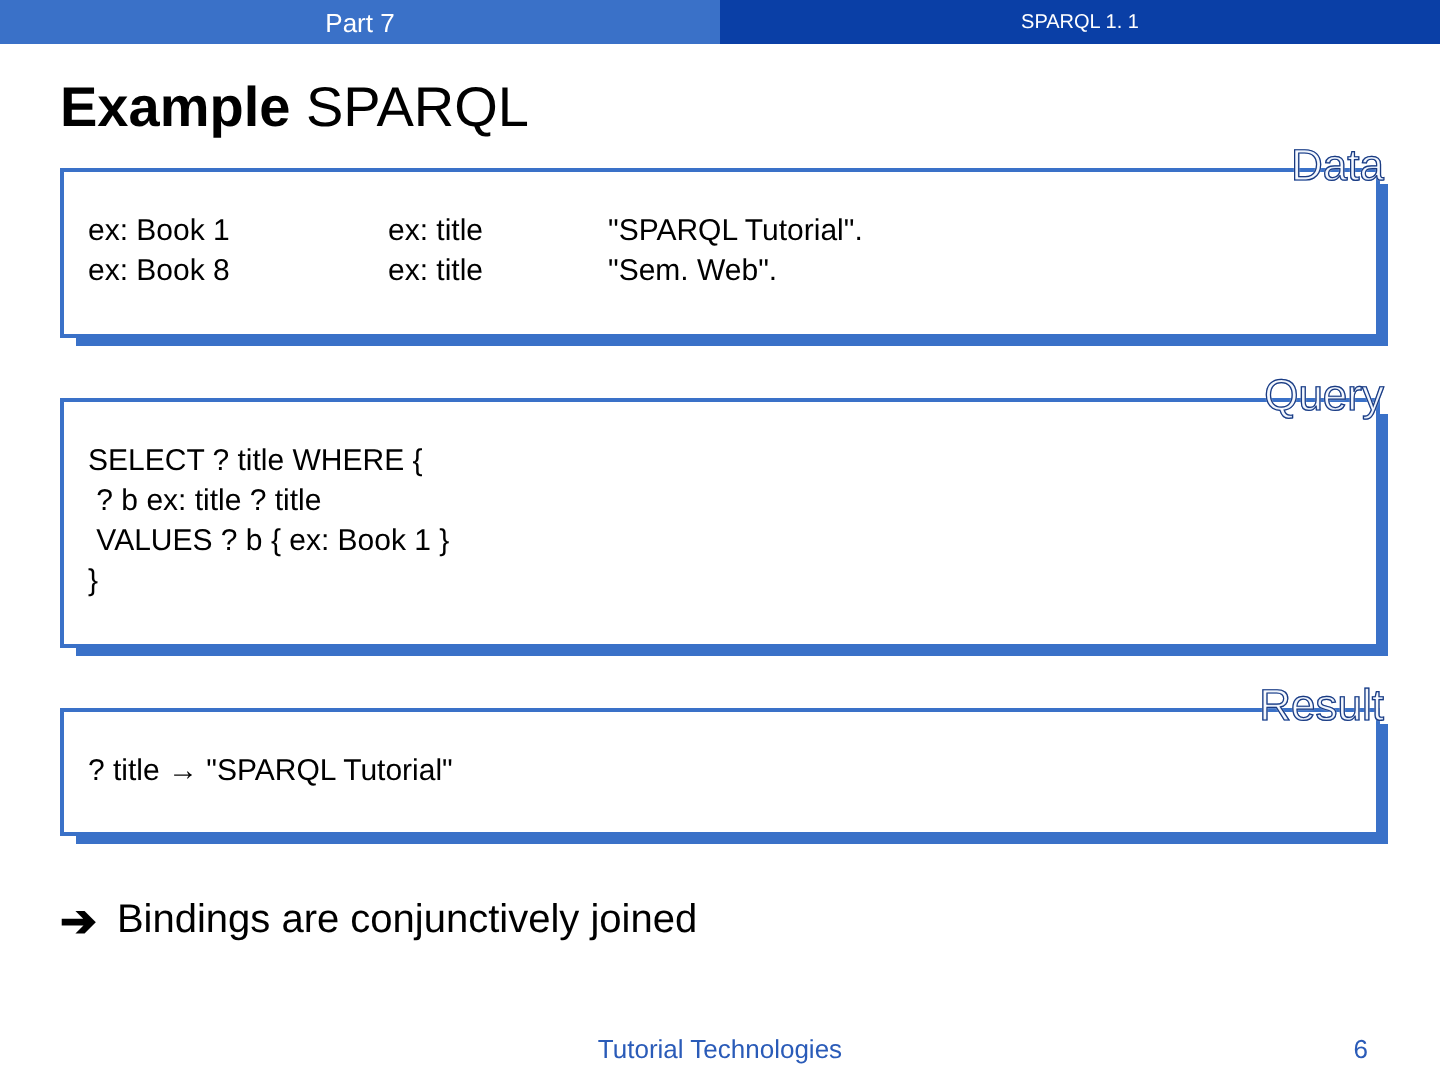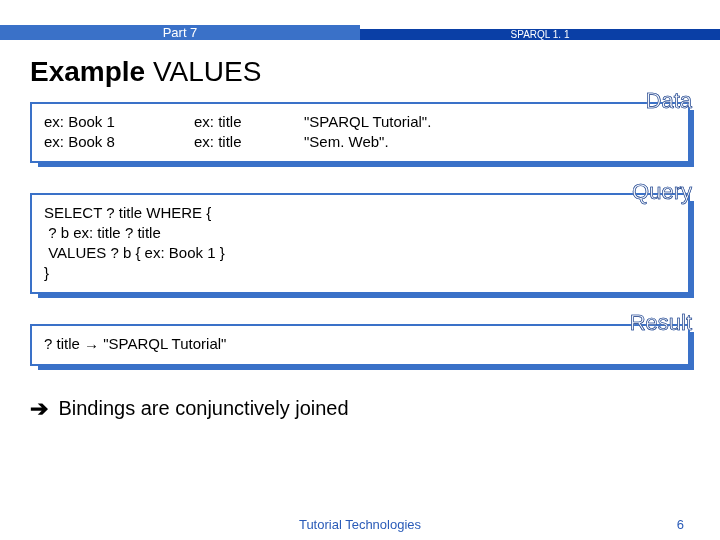--- a/index.html
+++ b/index.html
@@ -1,26 +1,26 @@
 <!DOCTYPE html>
 <html><head>
 <meta charset="utf-8">
 <style>
   * { margin: 0; padding: 0; box-sizing: border-box; }
   html, body { width: 720px; height: 540px; font-family: Arial, Helvetica, sans-serif; background: #fff; overflow: hidden; }
-  .header { display: flex; height: 40px; align-items: flex-end; }
+  .header { display: flex; height: 22px; }
   .header-left { background: #3a71c8; color: #fff; width: 50%; display: flex; align-items: center; justify-content: center; font-size: 13px; }
   .header-right { background: #0a3fa6; color: #fff; width: 50%; display: flex; align-items: center; justify-content: center; font-size: 10px; }
   .content { padding: 16px 30px 0 30px; }
   .title { font-size: 28px; font-weight: normal; margin-bottom: 14px; }
   .title .bold { font-weight: 700; }
   .box-wrap { position: relative; margin-bottom: 30px; }
   .box {
     border: 2px solid #3a71c8;
-    padding: 8px 12px;
+    padding: 20px 12px;
     font-size: 15px;
     font-family: Arial, sans-serif;
     line-height: 1.35;
     background: #fff;
     box-shadow: 6px 6px 0 -2px #3a71c8;
     min-height: 42px;
   }
   .badge {
     position: absolute;
     top: -14px;
@@ -58,21 +58,21 @@
 <body>
 
 <div class="header">
   <div class="header-left">Part 7</div>
   <div class="header-right">SPARQL 1. 1</div>
 </div>
 
 <div class="content">
 
   <h1 class="title">
-    <span class="bold">Example</span><span> VALUES</span>
+    <span class="bold">Example</span><span> SPARQL</span>
   </h1>
 
   <div class="box-wrap">
     <div class="badge">Data</div>
     <div class="box">
       <div class="data-row">
         <span class="data-col1">ex: Book 1</span>
         <span class="data-col2">ex: title</span>
         <span>"SPARQL Tutorial".</span>
       </div>

